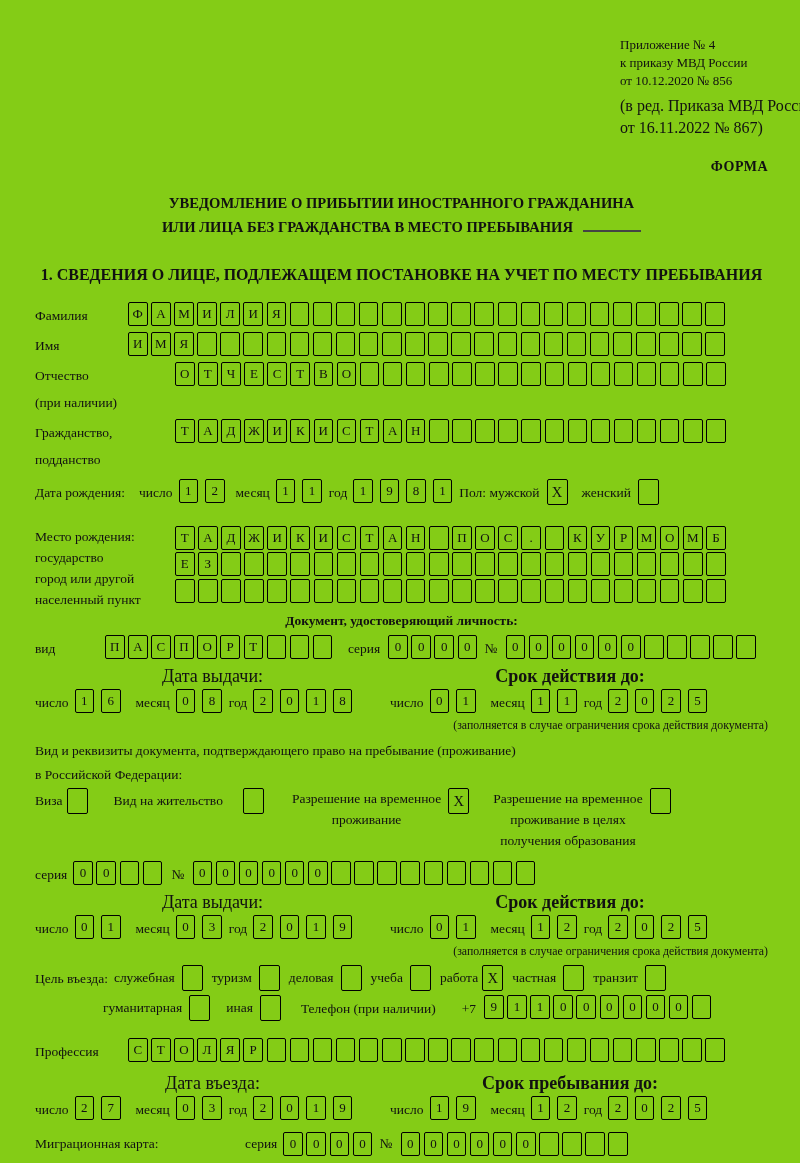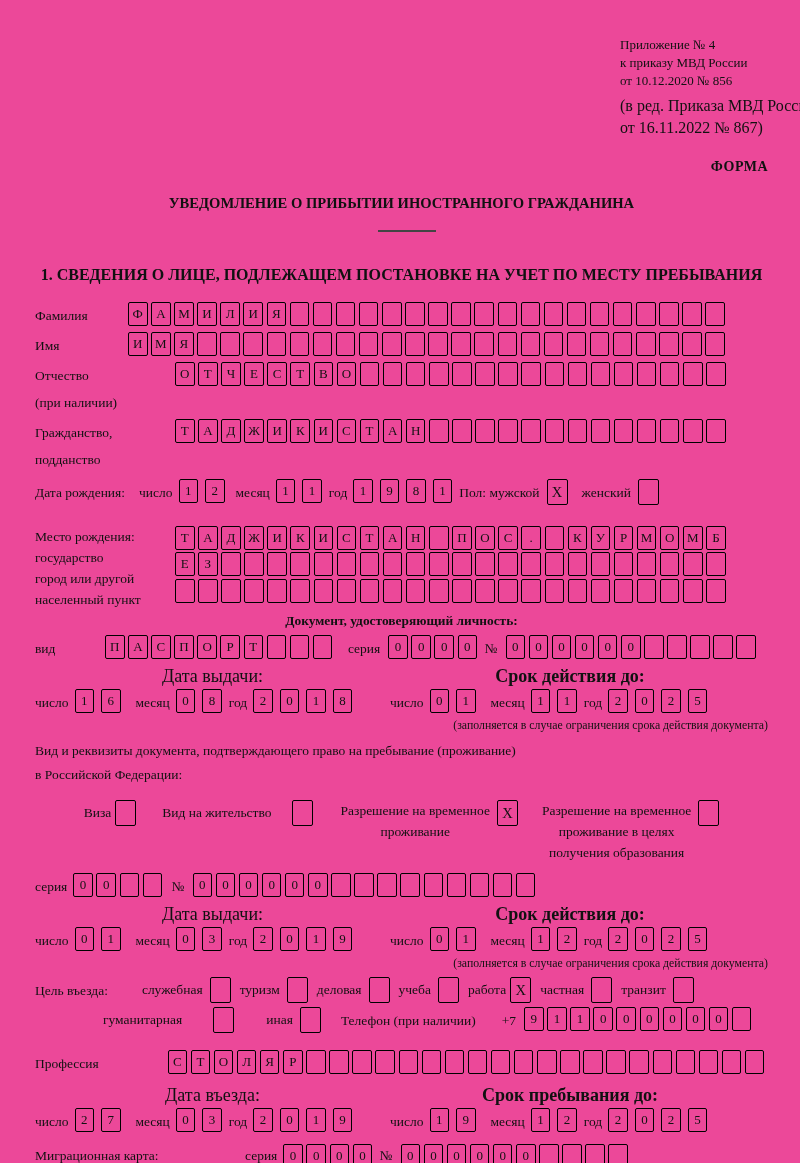--- a/index.html
+++ b/index.html
@@ -1,20 +1,20 @@
 <!DOCTYPE html>
 <html><head>
 <meta charset="utf-8">
 <style>
   html,body {margin:0; padding:0; background:#fff;}
   .page {
     width:800px; height:1163px; box-sizing:border-box;
     padding:36px 32px 0 35px;
     font-family:"Liberation Serif", serif; color:#111;
-    font-size:13.5px; position:relative; overflow:hidden; background:#ec4899;
+    font-size:13.5px; position:relative; overflow:hidden; background:#84cc16;
   }
   .appendix {margin-left:585px; line-height:1.4; font-size:13px;}
   .appendix .small {font-size:16px;}
   .appendix div {white-space:nowrap;}
   .forma {text-align:right; font-weight:bold; font-size:14px; margin-top:20px; letter-spacing:0.5px;}
   .doc-title {text-align:center; font-weight:bold; font-size:14.6px; line-height:1.65; margin-top:16px;}
   .blank-line {display:inline-block; width:58px; border-bottom:2px solid #444; height:0.9em; margin-left:10px; vertical-align:baseline;}
   .sec-title {text-align:center; font-weight:bold; font-size:16px; margin-top:26px; margin-bottom:18px;}
 
   .frow {display:flex; align-items:flex-start; margin-bottom:3px;}
@@ -41,21 +41,21 @@
   }
   .center-b {text-align:center; font-weight:bold; margin:8px 0 6px; font-size:13.4px;}
   .hdr2 {display:flex; font-size:18px; margin-bottom:2px;}
   .hdr2 .h-left {width:355px; text-align:center;}
   .hdr2 .h-right {width:360px; text-align:center;font-weight:bold;}
   .dates2 {display:flex;}
   .dates2 .d-left {width:355px; display:flex; align-items:flex-start;}
   .dates2 .d-right {display:flex; align-items:flex-start;}
   .note {text-align:right; font-size:11.8px; margin:2px 0 6px;}
   .intro {line-height:1.85; margin-top:6px;}
-  .opts {display:flex; align-items:flex-start; margin-top:12px; margin-bottom:10px;justify-content:center;}
+  .opts {display:flex; align-items:flex-start; margin-top:0; margin-bottom:10px;}
   .opt {display:flex; align-items:flex-start; margin-right:14px;}
   .olabel {line-height:26px; white-space:nowrap;}
   .olabel.multi {line-height:21px; text-align:center; white-space:normal;}
   .purpose-items {display:flex; align-items:flex-start; flex-wrap:nowrap;}
   .pitem {display:flex; align-items:flex-end; margin-right:9px;}
   .pitem .olabel {margin-right:0;}
 </style>
 </head>
 <body>
 
@@ -66,21 +66,21 @@
     <div>к приказу МВД России</div>
     <div>от 10.12.2020 № 856</div>
     <div class="small" style="margin-top:4px;">(в ред. Приказа МВД России</div>
     <div class="small">от 16.11.2022 № 867)</div>
   </div>
 
   <div class="forma">ФОРМА</div>
 
   <div class="doc-title">
     <div>УВЕДОМЛЕНИЕ О ПРИБЫТИИ ИНОСТРАННОГО ГРАЖДАНИНА</div>
-    <div><span class="blank-line"></span></div>
+    <div><span>ИЛИ ЛИЦА БЕЗ ГРАЖДАНСТВА В МЕСТО ПРЕБЫВАНИЯ</span><span class="blank-line"></span></div>
   </div>
 
   <div class="sec-title">1. СВЕДЕНИЯ О ЛИЦЕ, ПОДЛЕЖАЩЕМ ПОСТАНОВКЕ НА УЧЕТ ПО МЕСТУ ПРЕБЫВАНИЯ</div>
 
   <div class="frow">
     <span class="lbl w93">Фамилия</span>
     <span class="cells">
         <span class="cell">Ф</span>
         <span class="cell">А</span>
         <span class="cell">М</span>
@@ -505,21 +505,21 @@
       <span class="cells wide">
           <span class="cell">2</span>
           <span class="cell">0</span>
           <span class="cell">2</span>
           <span class="cell">5</span>
         </span>
     </span>
   </div>
   <div class="note">(заполняется в случае ограничения срока действия документа)</div>
 
-  <div class="frow" style="margin-top:4px;gap:28px;">
+  <div class="frow" style="margin-top:4px;">
     <span class="lbl mr6">Цель въезда:</span>
     <span class="purpose-items">
       <span class="pitem">
           <span class="olabel">служебная</span>
           <span class="checkbox"></span>
         </span>
       <span class="pitem">
           <span class="olabel">туризм</span>
           <span class="checkbox"></span>
         </span>
@@ -540,21 +540,21 @@
           <span class="checkbox"></span>
         </span>
       <span class="pitem" style="margin-right:0;">
           <span class="olabel">транзит</span>
           <span class="checkbox"></span>
         </span>
     </span>
   </div>
   <div class="frow" style="margin-top:3px;">
     <span style="width:68px;"></span>
-    <span class="pitem" style="margin-right:32px;gap:24px;">
+    <span class="pitem" style="margin-right:16px;">
         <span class="olabel">гуманитарная</span>
         <span class="checkbox"></span>
       </span>
     <span class="pitem" style="margin-right:20px;">
         <span class="olabel">иная</span>
         <span class="checkbox"></span>
       </span>
     <span class="lbl" style="margin-right:26px;">Телефон (при наличии)</span>
     <span class="lbl" style="margin-right:8px;">+7</span>
     <span class="cells">
@@ -564,21 +564,21 @@
         <span class="cell">0</span>
         <span class="cell">0</span>
         <span class="cell">0</span>
         <span class="cell">0</span>
         <span class="cell">0</span>
         <span class="cell">0</span>
         <span class="cell"></span>
       </span>
   </div>
 
-  <div class="frow" style="margin-top:16px;justify-content:space-between;">
+  <div class="frow" style="margin-top:16px;">
     <span class="lbl w93">Профессия</span>
     <span class="cells">
         <span class="cell">С</span>
         <span class="cell">Т</span>
         <span class="cell">О</span>
         <span class="cell">Л</span>
         <span class="cell">Я</span>
         <span class="cell">Р</span>
         <span class="cell"></span>
         <span class="cell"></span>

